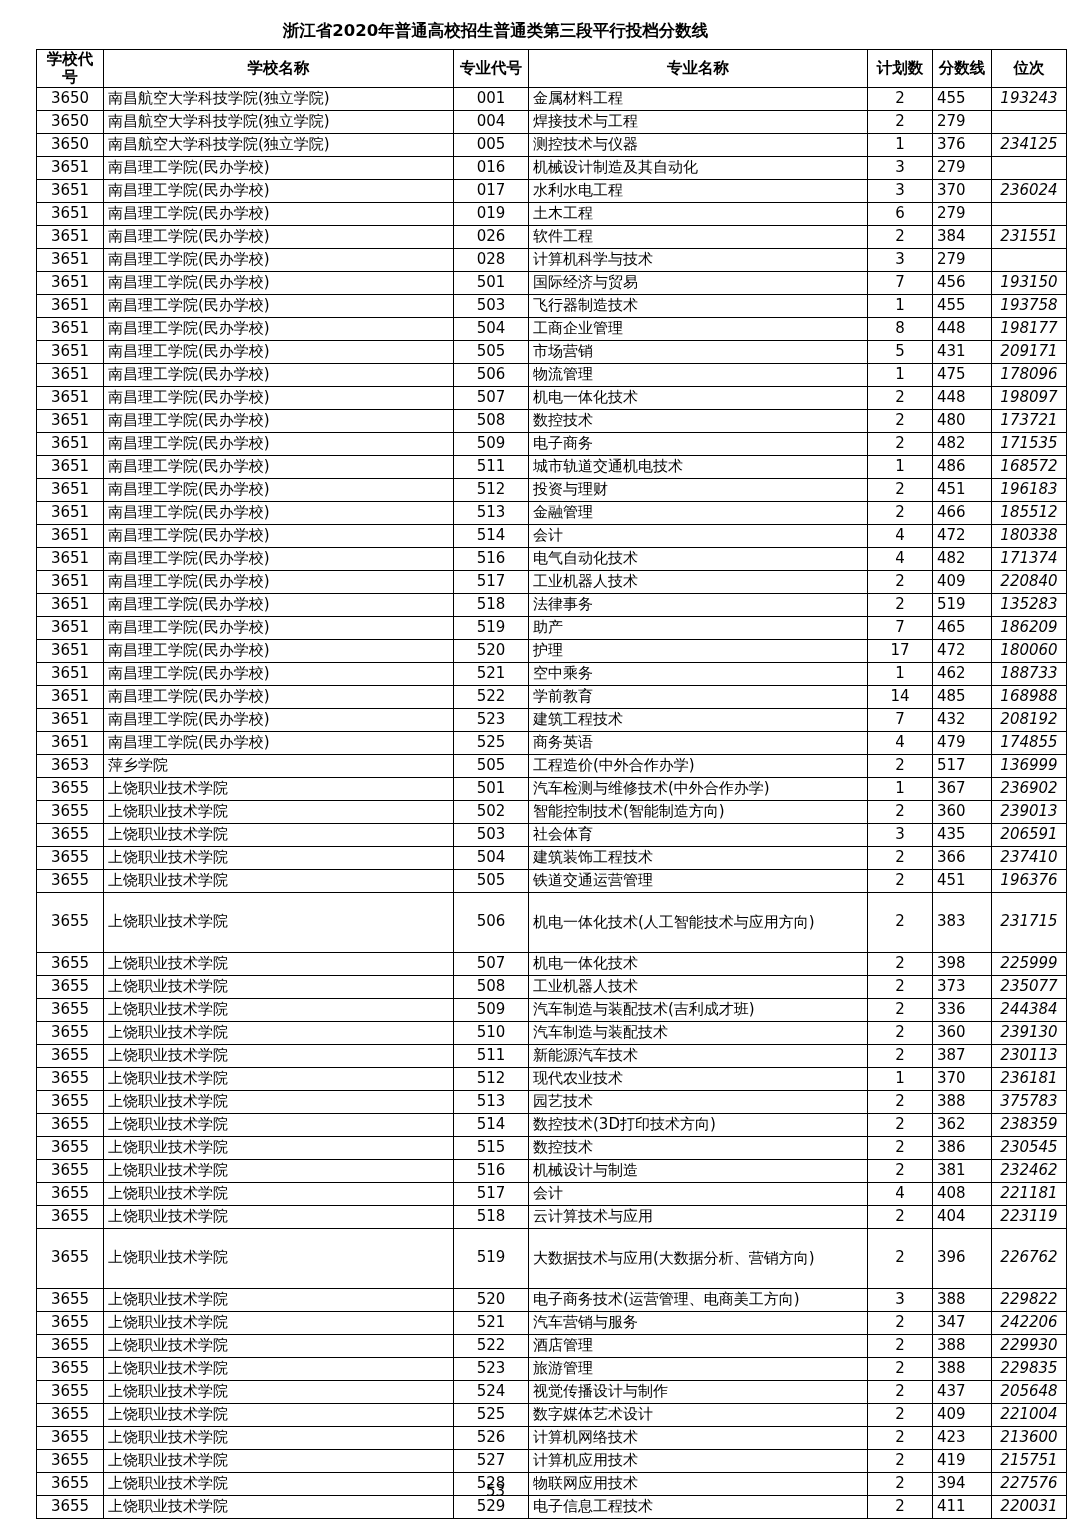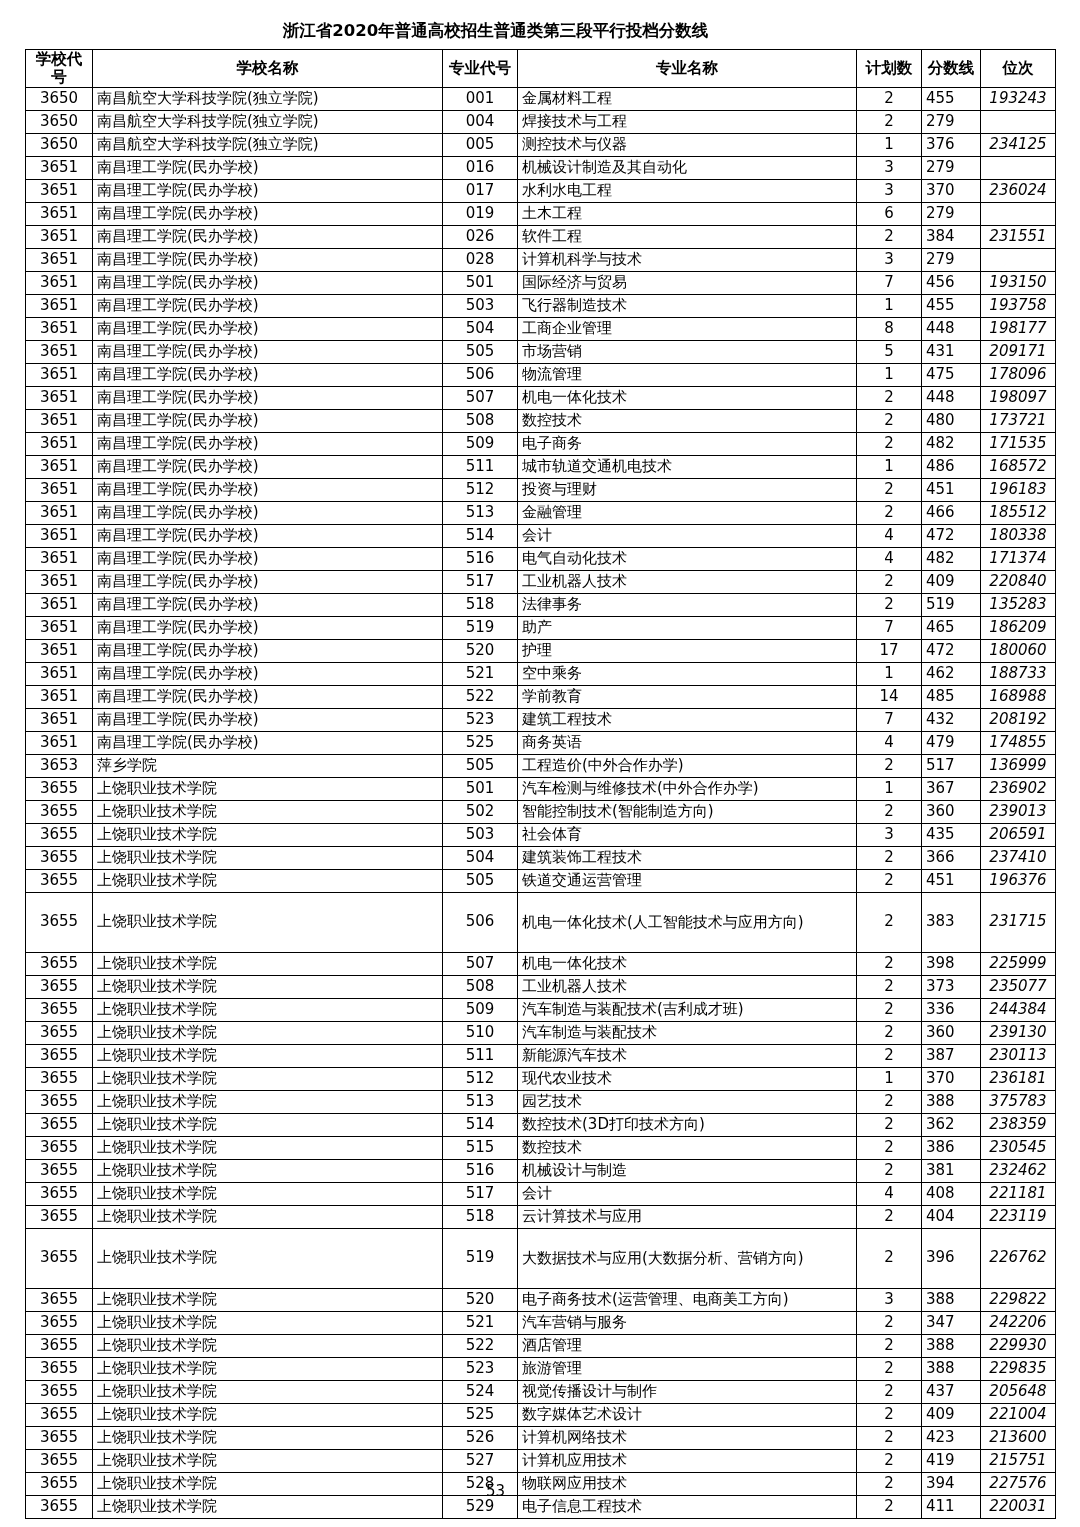--- a/index.html
+++ b/index.html
@@ -23,21 +23,21 @@
   .doc-title {
     text-align: center;
     font-size: 16.5px;
     font-weight: bold;
     letter-spacing: 0px;
     padding-top: 22px;
     padding-bottom: 9px;
     line-height: 1.1;
   }
   .table-wrap {
-    margin: 0 18px 0 25px;
+    margin: 0 18px 0 36px;
     width: 1030px;
   }
   table.score-table {
     border-collapse: collapse;
     table-layout: fixed;
     width: 1030px;
     font-size: 15px;
   }
   table.score-table th,
   table.score-table td {

